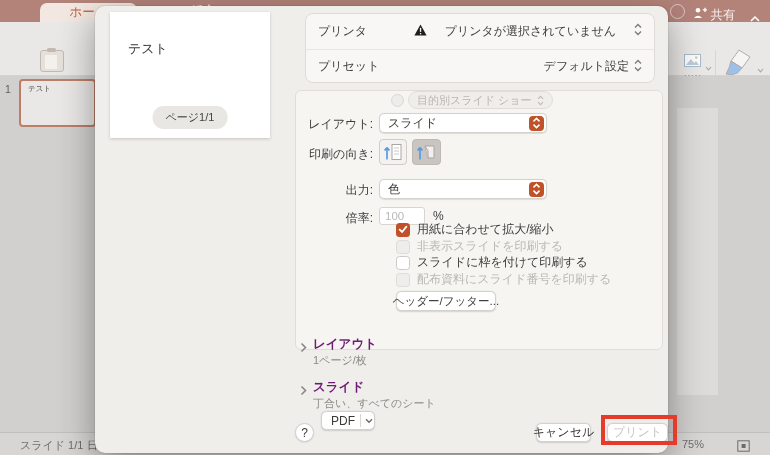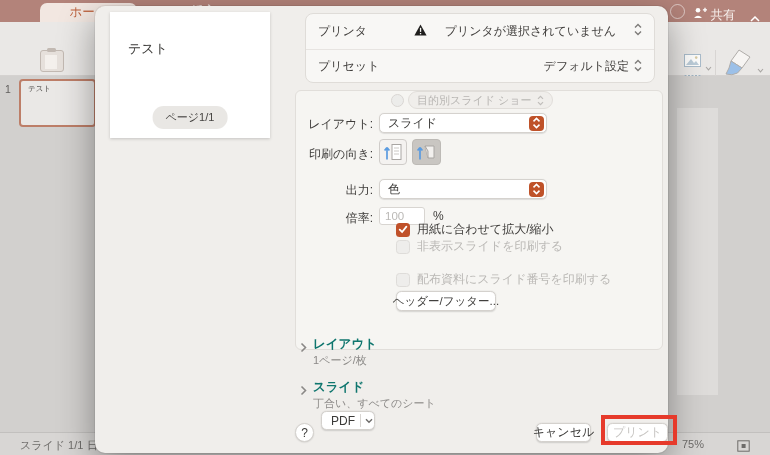--- a/index.html
+++ b/index.html
@@ -25,21 +25,21 @@
   .lbl{font-size:12px;color:#3e3c3a;text-align:right;}
   .btn{background:#fff;border:1px solid #d4d1cd;border-radius:5.5px;box-shadow:0 .5px 1.5px rgba(0,0,0,.14);
       display:flex;align-items:center;justify-content:center;font-size:12px;color:#3b3a38;box-sizing:border-box;}
   .cbrow{display:flex;align-items:center;gap:7px;}
   .cbbox{width:14px;height:14px;border-radius:3.5px;box-sizing:border-box;display:flex;align-items:center;justify-content:center;flex:none;}
   .cb-on{background:#c0512a;}
   .cb-off{background:#fff;border:1px solid #ccc9c6;}
   .cb-dis{background:#eeedeb;border:1px solid #dedcd9;}
   .cbl{font-size:12px;color:#3e3c3a;}
   .cbl-dis{font-size:12px;color:#bab8b5;}
-  .disc-title{font-size:12.5px;font-weight:bold;color:#0f766e;}
+  .disc-title{font-size:12.5px;font-weight:bold;color:#701a75;}
   .disc-sub{font-size:11px;color:#8b8987;}
   .annotation{border:4px solid #e63a2b;box-sizing:border-box;pointer-events:none;z-index:60;}
   .statusbar{left:0;top:432px;width:770px;height:23px;background:#d8d6d4;border-top:1px solid #c2c0be;box-sizing:border-box;}
   .sb-tx{font-size:11px;color:#6e6c6a;}
 </style>
 </head>
 <body>
 
 <div class="screen">
 
@@ -252,20 +252,24 @@
           <svg width="10" height="9">
               <path d="M1.7 4.6 L4.1 7 L8.4 1.6" stroke="#fff" stroke-width="1.8" fill="none" stroke-linecap="round"></path>
             </svg>
         </span>
         <span class="cbl tx">用紙に合わせて拡大/縮小</span>
       </div>
       <div class="abs cbrow" style="left:100px;top:147px;">
         <span class="cbbox cb-dis"></span>
         <span class="cbl-dis tx">非表示スライドを印刷する</span>
       </div>
+      <div class="abs cbrow" style="left:100px;top:163px;">
+        <span class="cbbox cb-off"></span>
+        <span class="cbl tx">スライドに枠を付けて印刷する</span>
+      </div>
       <div class="abs cbrow" style="left:100px;top:180px;">
         <span class="cbbox cb-dis"></span>
         <span class="cbl-dis tx">配布資料にスライド番号を印刷する</span>
       </div>
 
       <div class="abs btn" style="left:100px;top:200px;width:100px;height:20px;font-size:11.5px;">
         <span class="tx">ヘッダー/フッター...</span>
       </div>
     </div>
 

